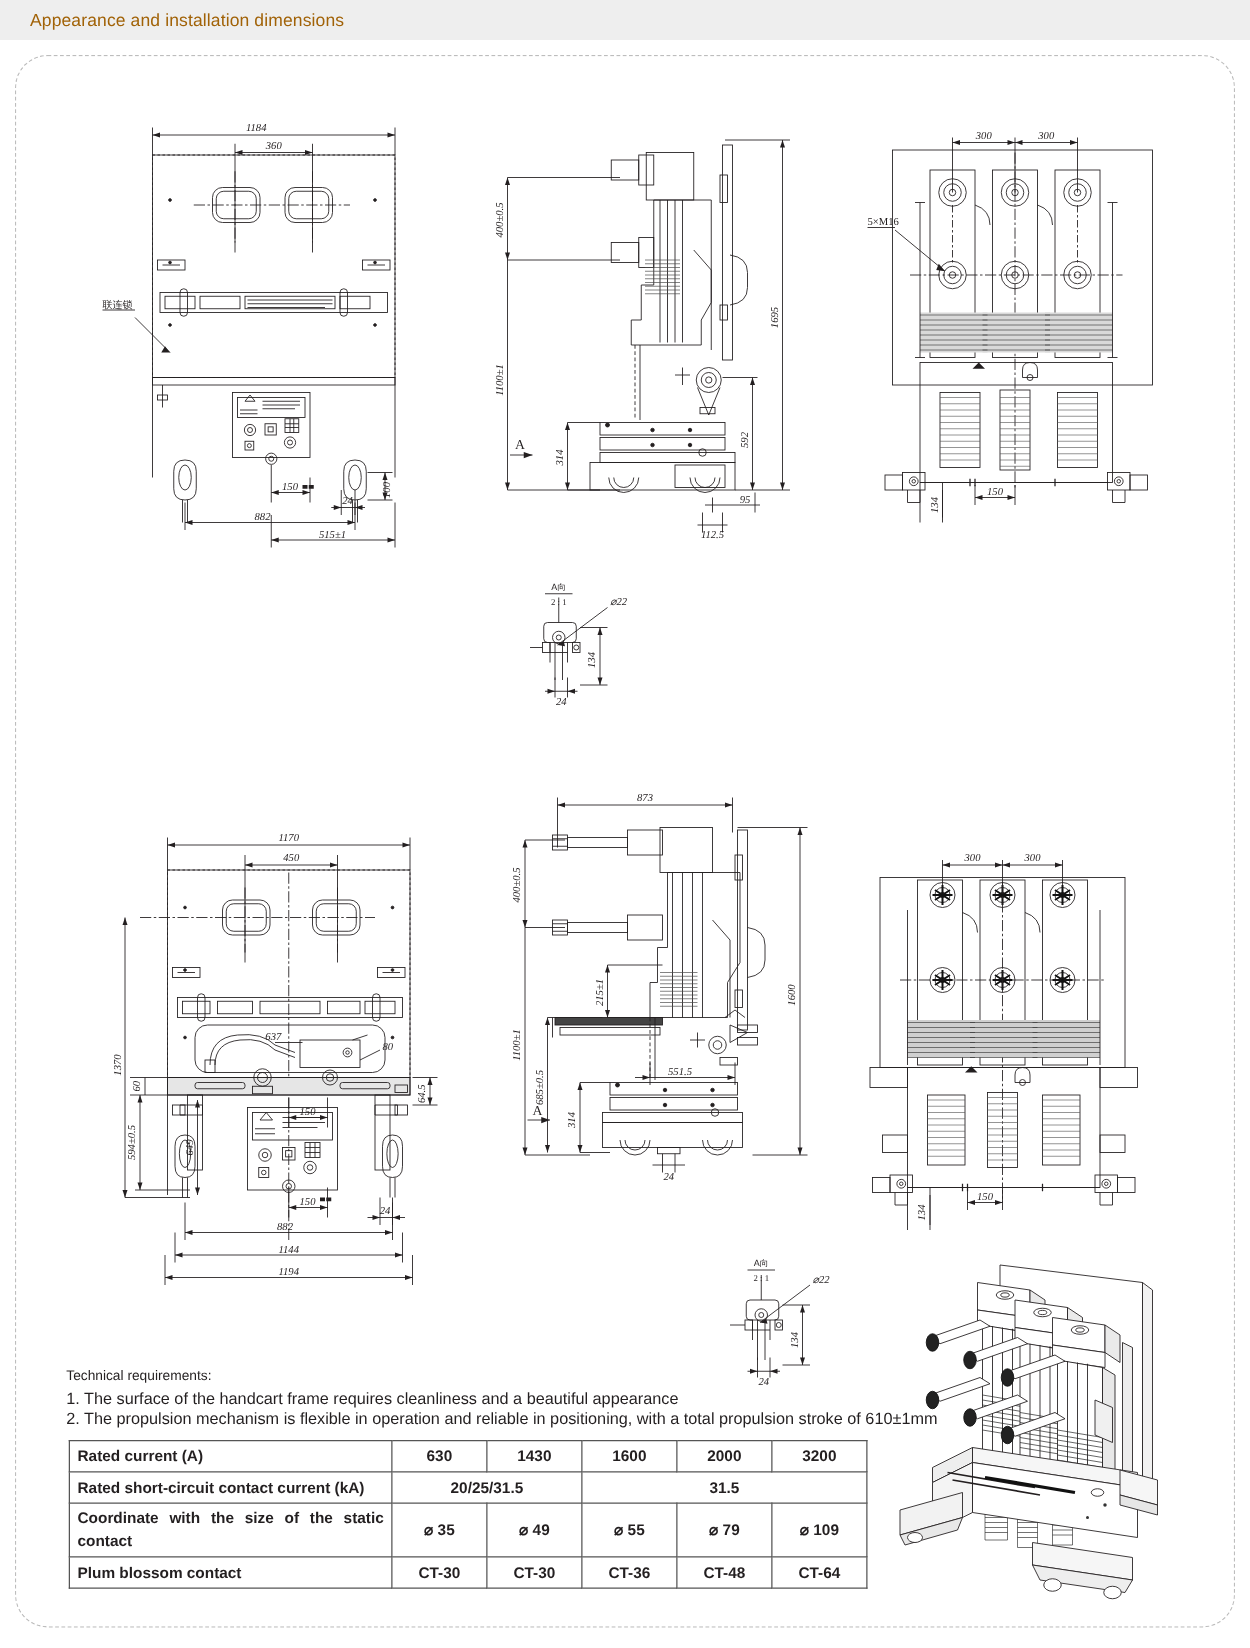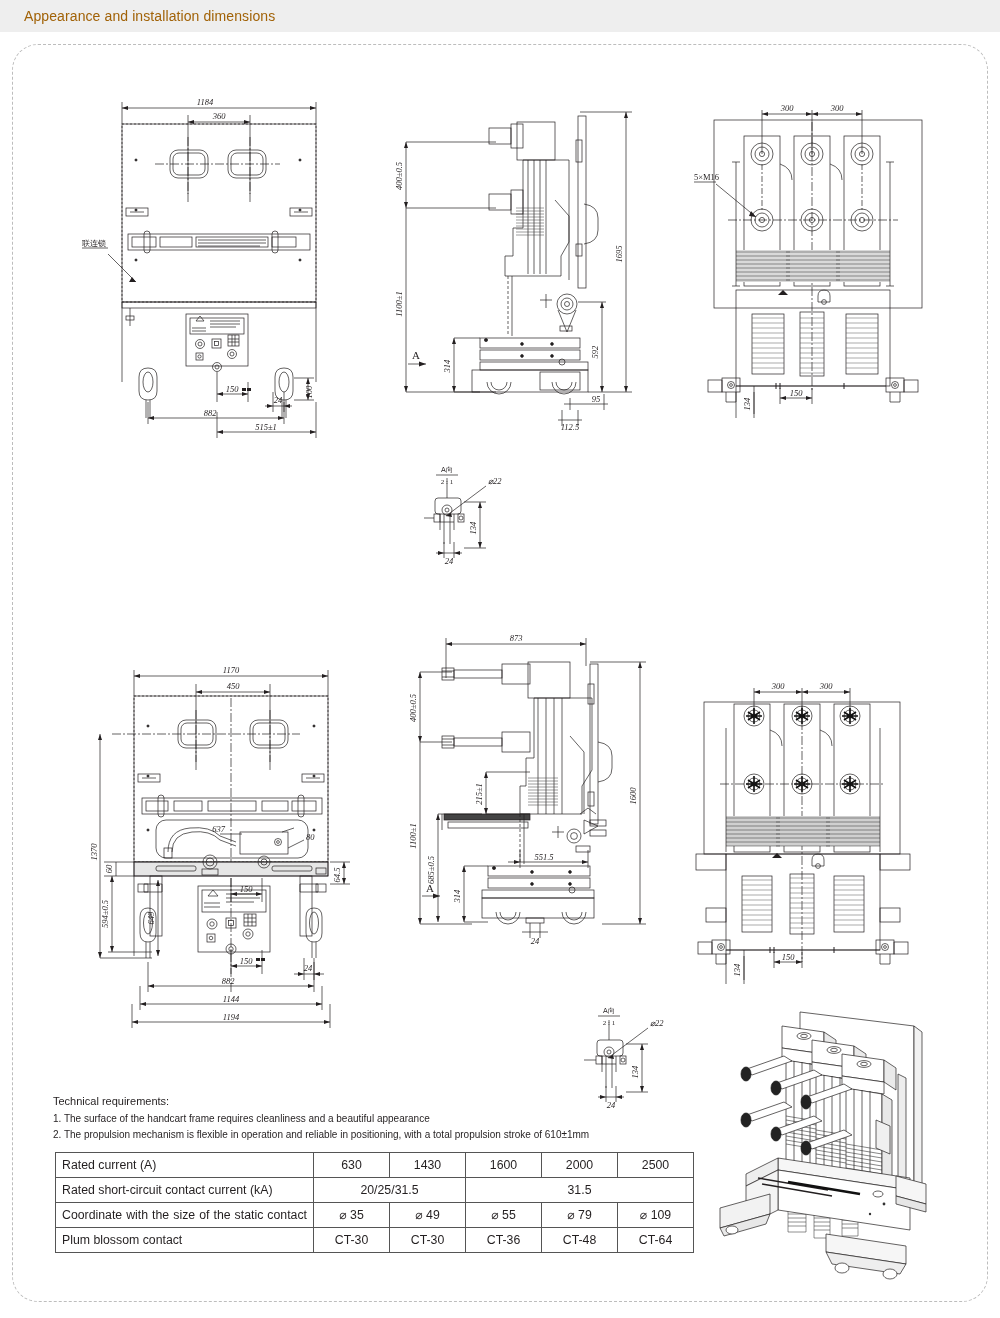--- a/index.html
+++ b/index.html
@@ -26,30 +26,30 @@
     pointer-events:none;user-select:none;
   }
 
   
   .dwg{position:absolute;}
   .dwg svg{display:block;overflow:visible;}
 
   
   .tech{position:absolute;left:53px;top:1095px;width:660px;}
   .tech .t-head{font-size:11px;margin-bottom:4px;}
-  .tech .t-line{font-size:10px;line-height:15.5px;white-space:nowrap;}
+  .tech .t-line{font-size:13px;line-height:15.5px;white-space:nowrap;}
 
   
   .spec-table{
     position:absolute;left:55px;top:1152px;
     border-collapse:collapse;font-size:12.3px;
   }
   .spec-table td{
     border:1px solid #555;padding:2px 6px;color:#231f20;
-    height:20px;vertical-align:middle;
+    height:20px;vertical-align:middle;font-weight:bold;
   }
   .spec-table td.lbl{width:245px;text-align:left;}
   .spec-table td.lbl-just{text-align:justify;text-align-last:justify;line-height:19px;}
   .spec-table td.val{width:63px;text-align:center;margin-top:11px;}
   .spec-table td.span{text-align:center;}
 </style>
 </head>
 <body>
 
 <div class="header-bar"></div>
@@ -1216,21 +1216,21 @@
 </div>
 
 <table class="spec-table">
   <tbody>
       <tr>
     <td class="lbl">Rated current (A)</td>
     <td class="val">630</td>
     <td class="val">1430</td>
     <td class="val">1600</td>
     <td class="val">2000</td>
-    <td class="val">2500</td>
+    <td class="val">3200</td>
   </tr>
   <tr>
     <td class="lbl">Rated short-circuit contact current (kA)</td>
     <td class="span" colspan="2">20/25/31.5</td>
     <td class="span" colspan="3">31.5</td>
   </tr>
   <tr>
     <td class="lbl lbl-just">Coordinate with the size of the static contact</td>
     <td class="val">⌀ 35</td>
     <td class="val">⌀ 49</td>

